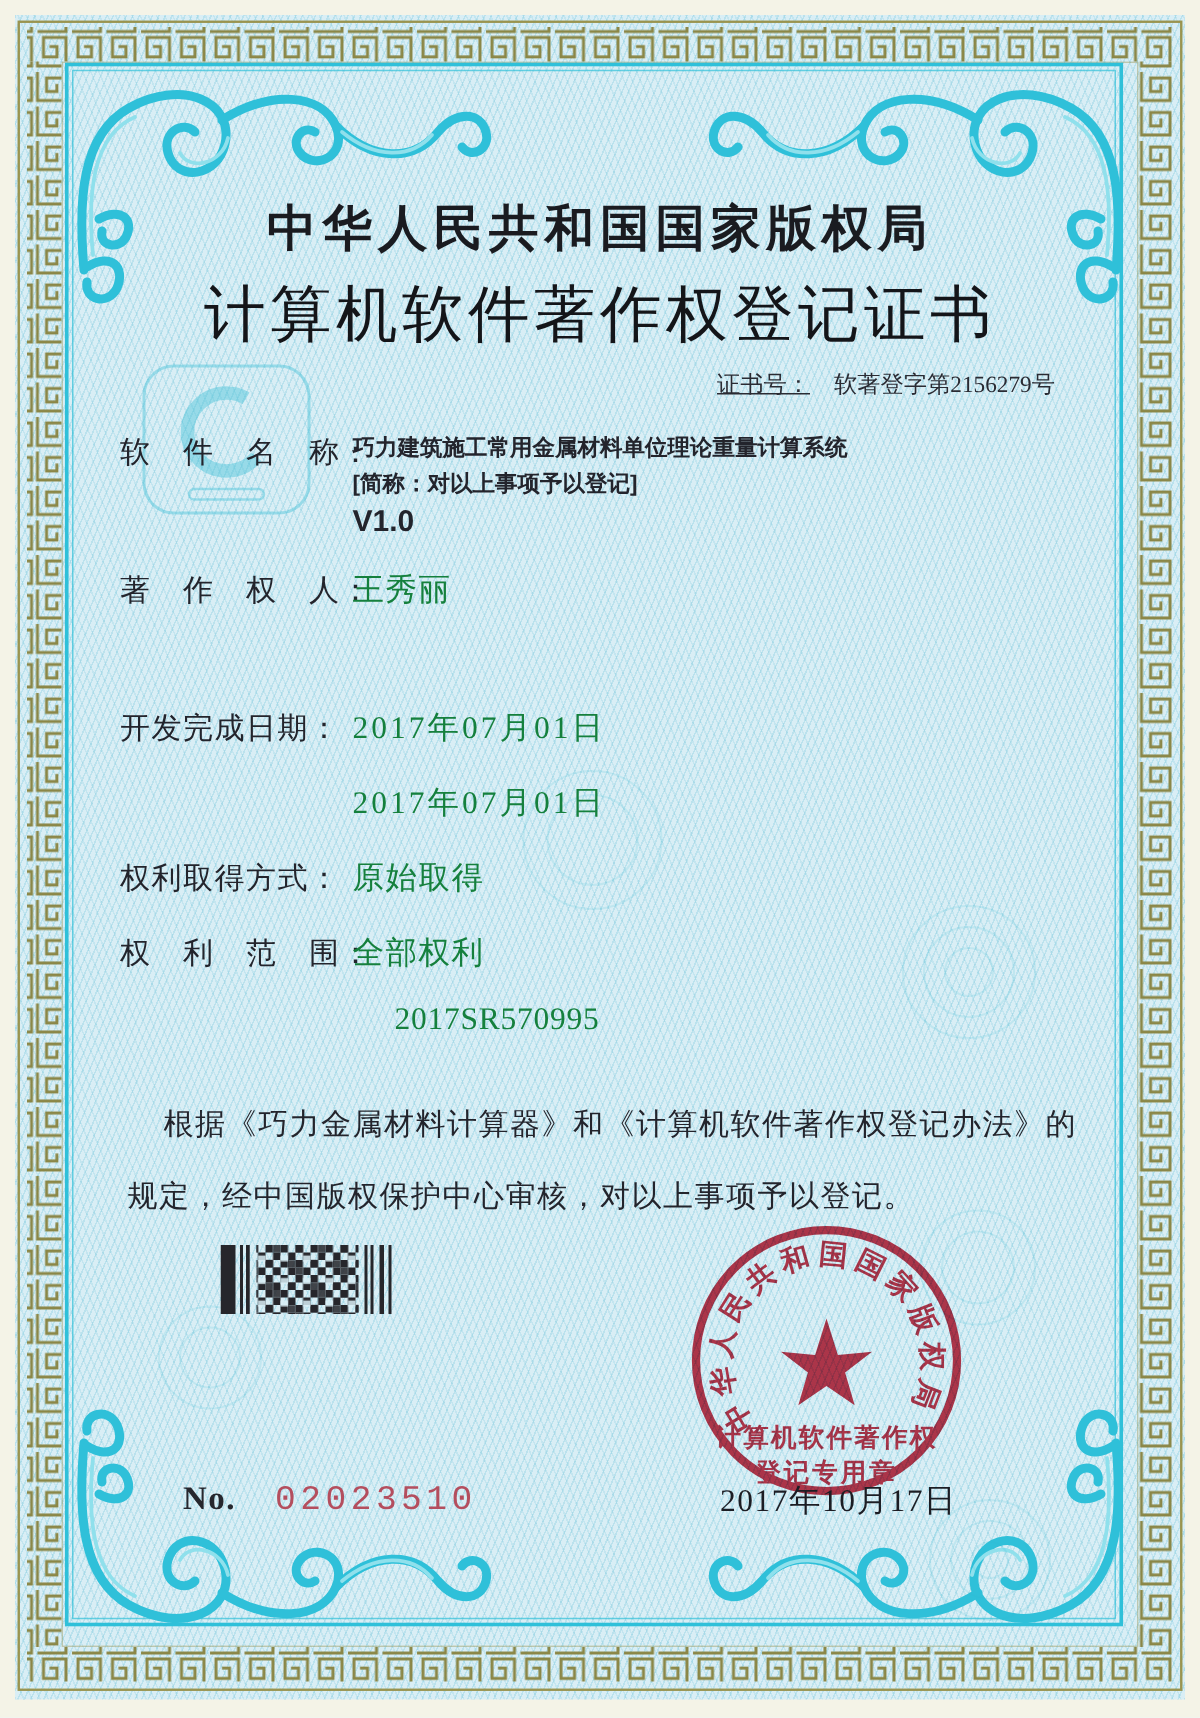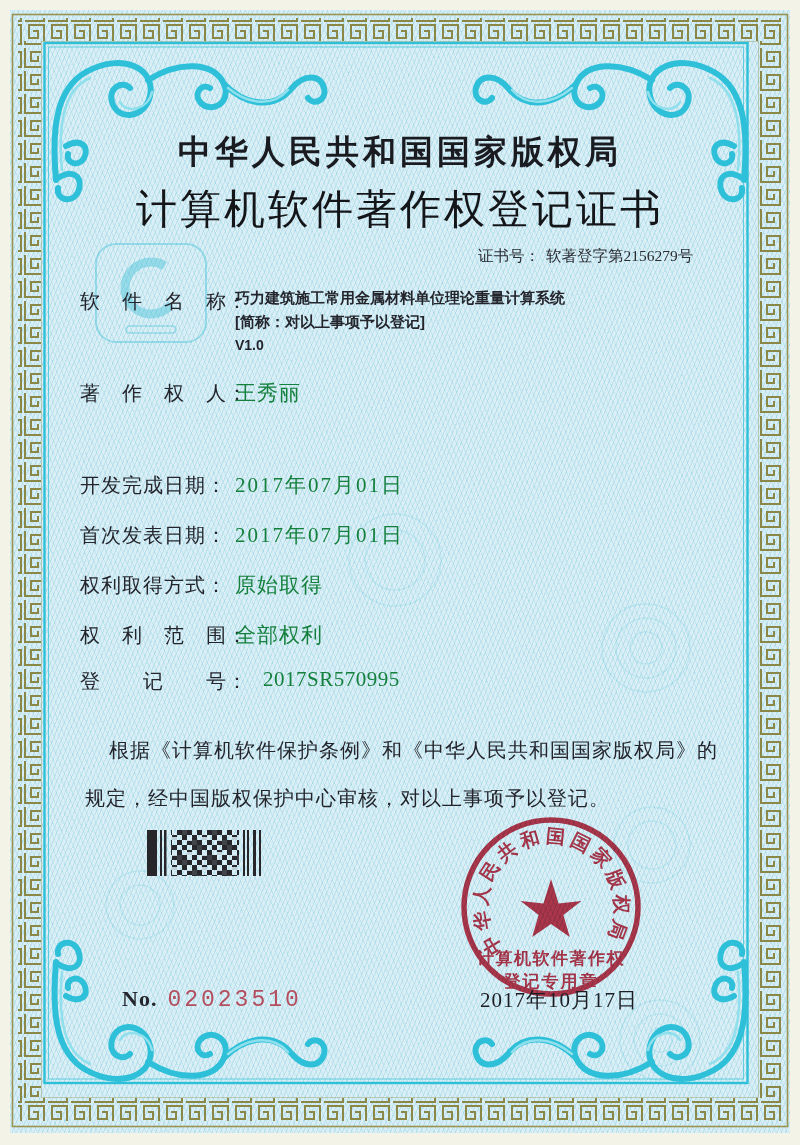--- a/index.html
+++ b/index.html
@@ -10,31 +10,31 @@
     background:
       repeating-linear-gradient(113deg, rgba(64,176,205,0.20) 0 1px, rgba(64,176,205,0) 1px 4px),
       repeating-linear-gradient(67deg, rgba(64,176,205,0.14) 0 1px, rgba(64,176,205,0) 1px 5px),
       #d9eef5;}
   .frame-svg{position:absolute;left:0;top:0;}
   
   .abs{position:absolute;white-space:nowrap;color:#23242c;}
   .issuer{left:0;top:130px;width:800px;text-align:center;font-size:33px;font-weight:bold;letter-spacing:4px;color:#1a1b20;}
   .cert-title{left:0;top:182px;width:800px;text-align:center;font-size:41px;font-weight:normal;letter-spacing:3px;color:#141519;}
   .certno{left:478px;top:246px;font-size:15.5px;color:#2a2b33;}
-  .certno .lbl{margin-right:6px;}
+  .certno .lbl{margin-right:16px;text-decoration:underline;}
   .label{font-size:20px;letter-spacing:1px;color:#23242c;}
   .value{font-size:21px;letter-spacing:1px;color:#15803d;}
   .swname{font-family:"Liberation Sans","DejaVu Sans",sans-serif;font-size:15px;font-weight:600;color:#23242c;letter-spacing:0;}
   .statement{position:absolute;left:85px;top:726px;font-size:20px;letter-spacing:1px;line-height:48px;color:#23242c;}
   .statement .l1{padding-left:24px;}
   .seal-svg{position:absolute;left:451px;top:812px;mix-blend-mode:multiply;}
   .seal-date{left:480px;top:986px;font-size:21px;letter-spacing:1px;color:#1c1d24;z-index:5;text-align:center;}
   .serial{left:122px;top:986px;font-size:22px;}
   .serial .no{font-weight:600;color:#26272e;letter-spacing:1px;}
-  .serial .num{font-family:"Liberation Mono","DejaVu Sans Mono",monospace;font-size:23px;color:#b44e5e;letter-spacing:3px;margin-left:10px;}
+  .serial .num{font-family:"Liberation Mono","DejaVu Sans Mono",monospace;font-size:23px;color:#b44e5e;letter-spacing:3px;margin-left:26px;}
   .barcode{position:absolute;left:147px;top:830px;}
   .emblem{position:absolute;left:92px;top:240px;opacity:.45;}
 </style>
 </head>
 <body>
 
 <div class="certificate">
 
   <div class="paper"></div>
 
@@ -117,42 +117,40 @@
 
   <div class="abs issuer">中华人民共和国国家版权局</div>
   <div class="abs cert-title">计算机软件著作权登记证书</div>
   <div class="abs certno">
     <span class="lbl">证书号：</span><span>软著登字第2156279号</span>
   </div>
 
   <div class="abs swname" style="left:235px;top:289px;">巧力建筑施工常用金属材料单位理论重量计算系统</div>
   <div class="abs label" style="left:80px;top:288px;">软　件　名　称：</div>
   <div class="abs swname" style="left:235px;top:313px;">[简称：对以上事项予以登记]</div>
-  <div class="abs swname" style="left:235px;top:337px;font-size:14px;">V1.0</div>
+  <div class="abs swname" style="left:235px;top:337px;font-size:20px;">V1.0</div>
 
   <div class="abs label" style="left:80px;top:380px;">著　作　权　人：</div>
   <div class="abs value" style="left:235px;top:379px;">王秀丽</div>
 
   <div class="abs label" style="left:80px;top:472px;">开发完成日期：</div>
   <div class="abs value" style="left:235px;top:471px;letter-spacing:2px;">2017年07月01日</div>
 
-  <div class="abs label" style="left:80px;top:522px;">首次发表日期：</div>
   <div class="abs value" style="left:235px;top:521px;letter-spacing:2px;">2017年07月01日</div>
 
   <div class="abs label" style="left:80px;top:572px;">权利取得方式：</div>
   <div class="abs value" style="left:235px;top:571px;">原始取得</div>
 
   <div class="abs label" style="left:80px;top:622px;">权　利　范　围：</div>
   <div class="abs value" style="left:235px;top:621px;">全部权利</div>
 
-  <div class="abs label" style="left:80px;top:668px;">登　　记　　号：</div>
   <div class="abs value" style="left:235px;top:667px;letter-spacing:0.5px;margin-left:28px;">2017SR570995</div>
 
   <div class="statement">
-    <div class="l1">根据《计算机软件保护条例》和《中华人民共和国国家版权局》的</div>
+    <div class="l1">根据《巧力金属材料计算器》和《计算机软件著作权登记办法》的</div>
     <div>规定，经中国版权保护中心审核，对以上事项予以登记。</div>
   </div>
 
   <svg class="barcode" width="118" height="46" viewBox="0 0 118 46">
     <rect x="0" y="0" width="10" height="46" fill="#26262b"></rect>
     <rect x="13" y="0" width="2" height="46" fill="#26262b"></rect>
     <rect x="17" y="0" width="2.5" height="46" fill="#26262b"></rect>
     <rect x="24" y="0" width="68" height="46" fill="url(#bc1)"></rect>
     <rect x="24" y="0" width="68" height="46" fill="url(#bc2)" opacity="0.85"></rect>
     <rect x="96" y="0" width="2" height="46" fill="#26262b"></rect>

